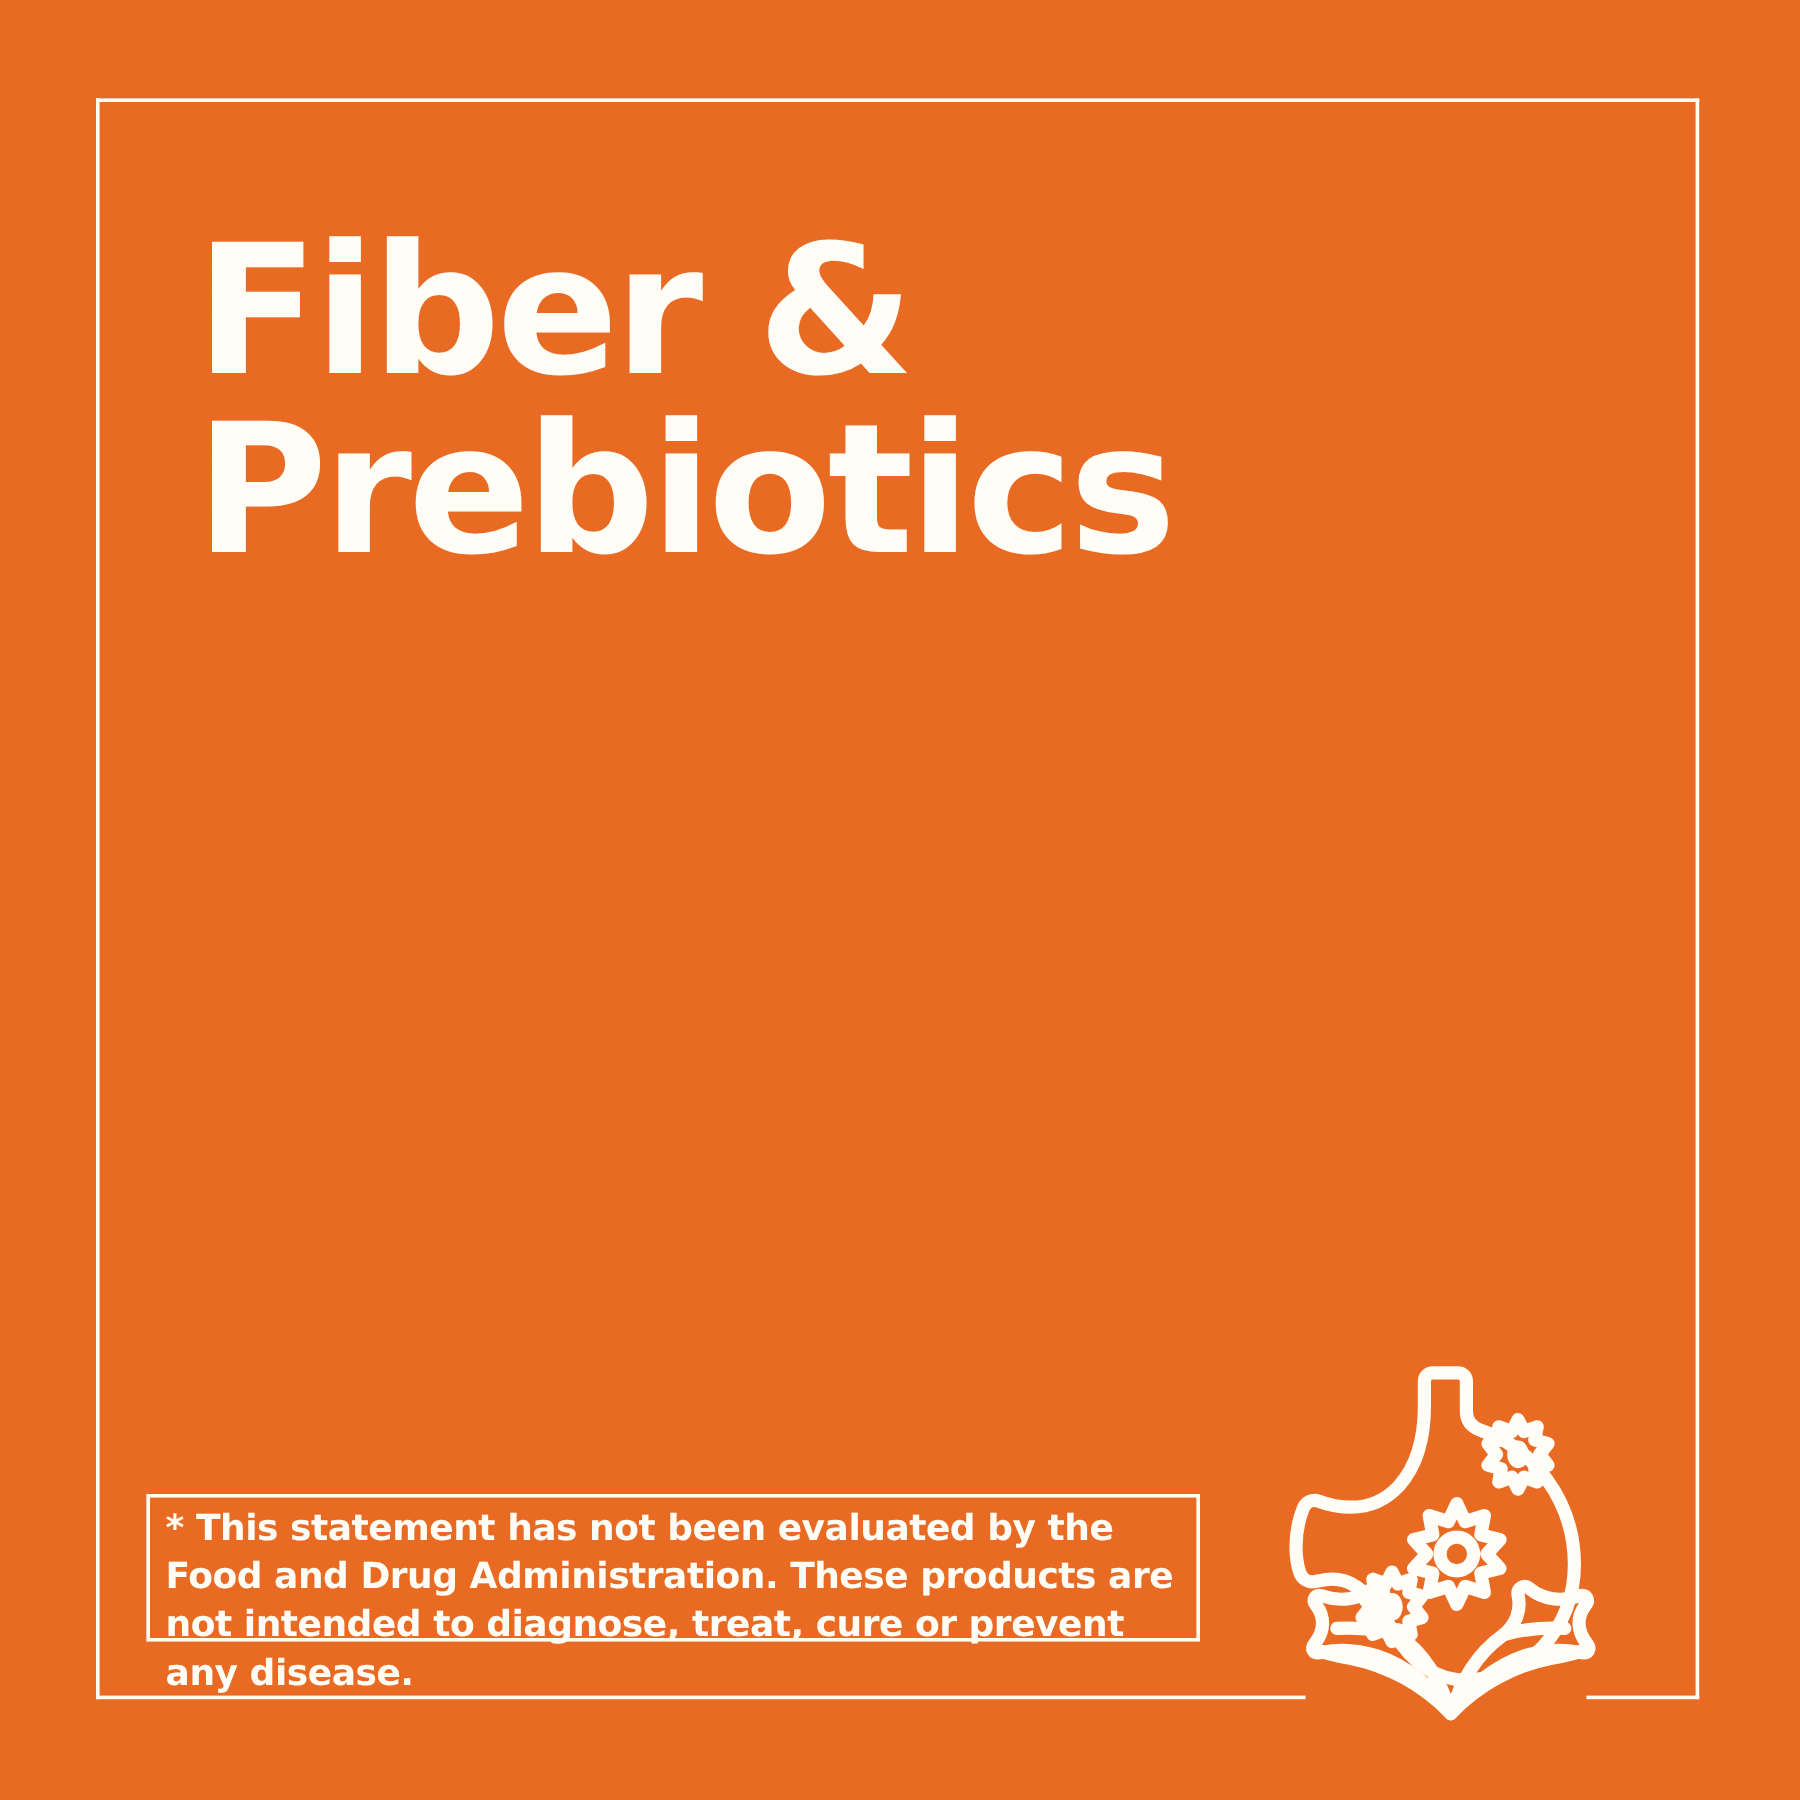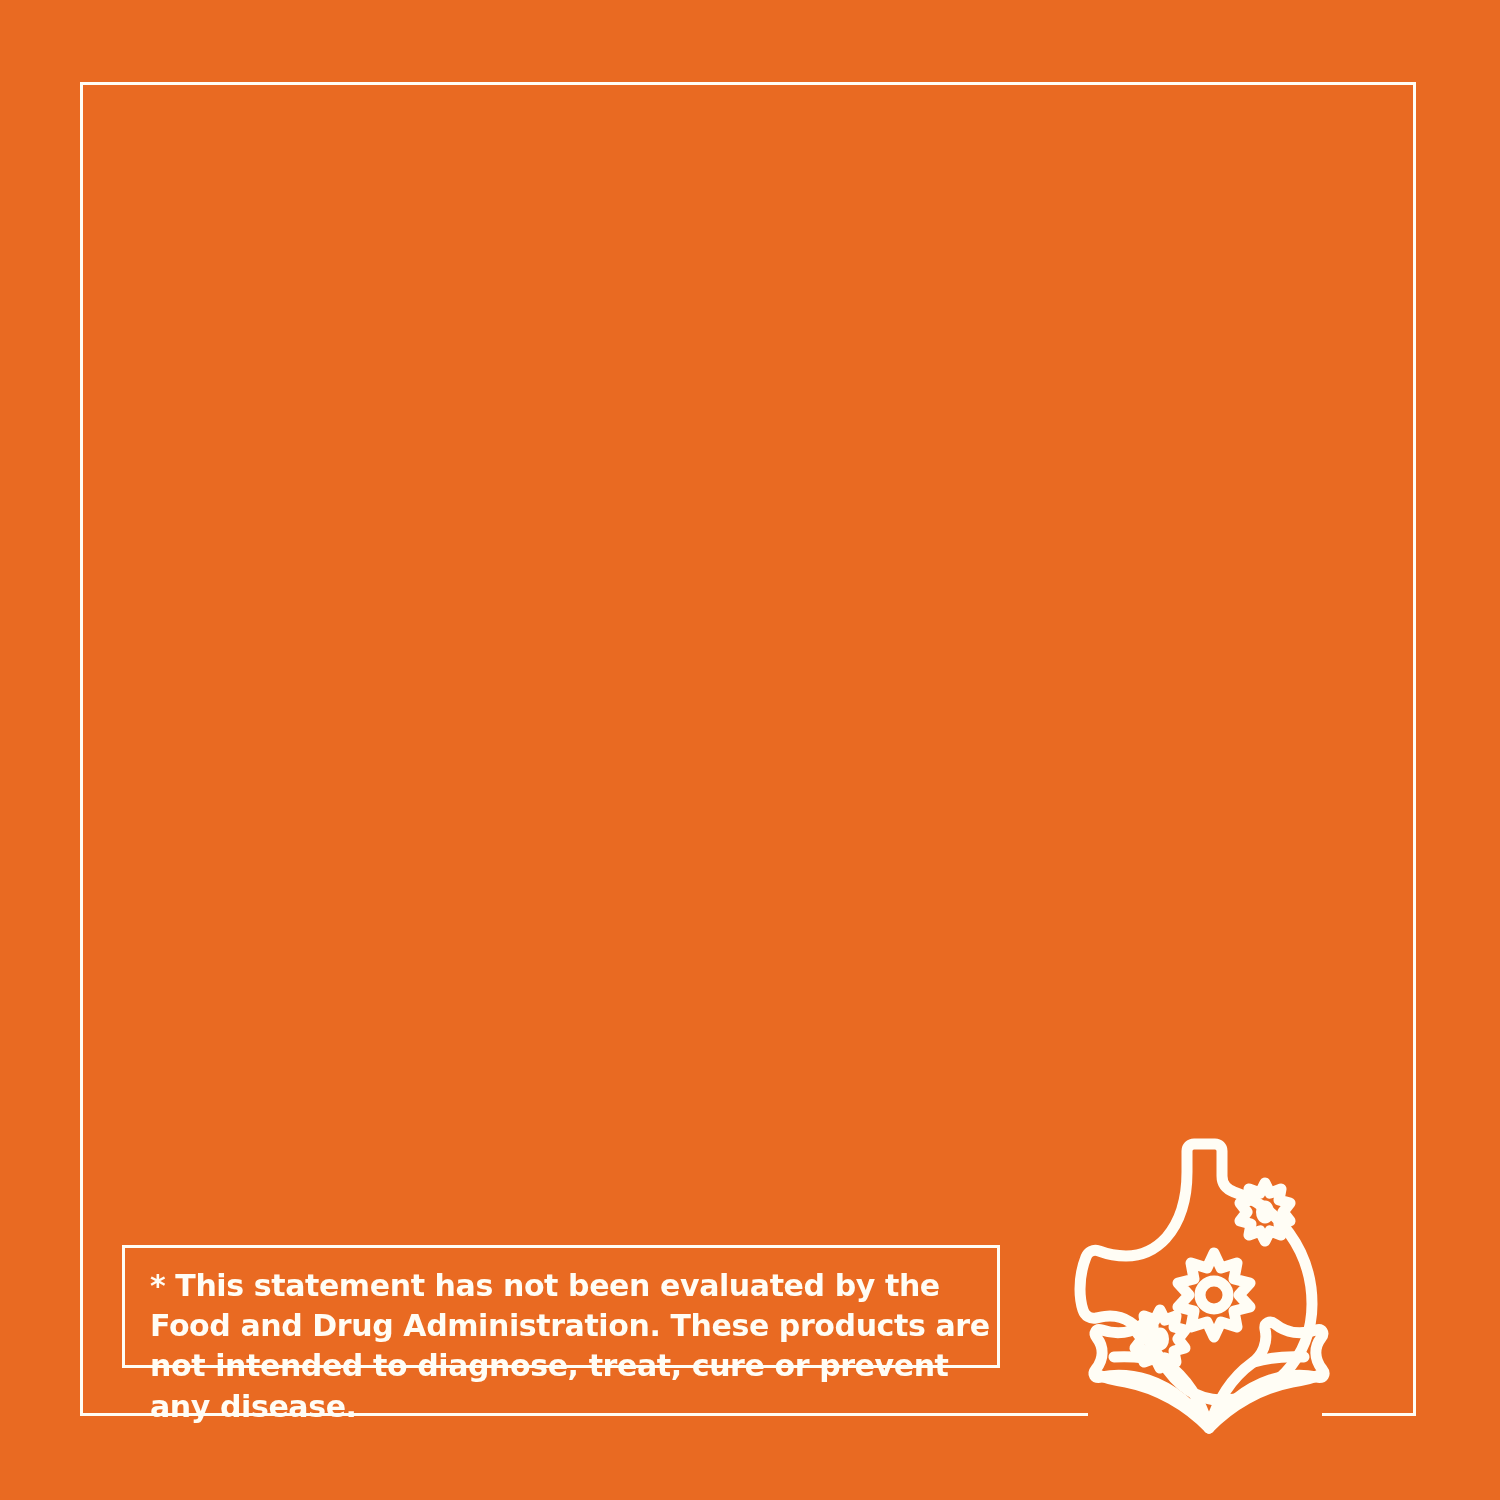--- a/index.html
+++ b/index.html
@@ -101,21 +101,21 @@
     width: 878px;
     height: 123px;
     border: 3px solid #FFFDF5;
     box-sizing: border-box;
   }
   .disclaimer-text {
     position: absolute;
     left: 13px;
     top: 6px;
     width: 850px;
-    margin: 12px;
+    margin: 0;
     color: #FFFDF5;
     font-family: "DejaVu Sans", sans-serif;
     font-weight: 700;
     font-size: 30px;
     line-height: 1.34;
     letter-spacing: -0.4px;
   }
 
   
   .gut-illustration {
@@ -135,20 +135,22 @@
 <body>
 
 <div class="poster">
 
   <div class="frame-top"></div>
   <div class="frame-left"></div>
   <div class="frame-right"></div>
   <div class="frame-bottom-left"></div>
   <div class="frame-bottom-right"></div>
 
+  <h1 class="headline">Fiber &amp;
+Prebiotics</h1>
 
 
   <div class="disclaimer">
     <p class="disclaimer-text">* This statement has not been evaluated by the Food and Drug Administration. These products are not intended to diagnose, treat, cure or prevent any disease.</p>
   </div>
 
   <div class="gut-illustration">
     <svg viewBox="0 0 330 310" fill="none" xmlns="http://www.w3.org/2000/svg" stroke="#FFFDF5" stroke-width="11" stroke-linecap="round" stroke-linejoin="round">
 
       <g>

